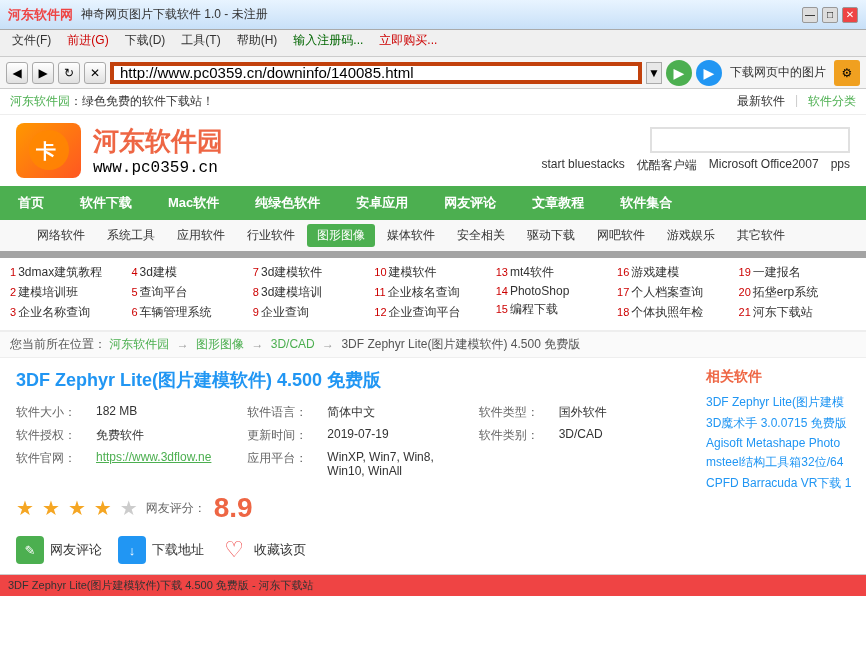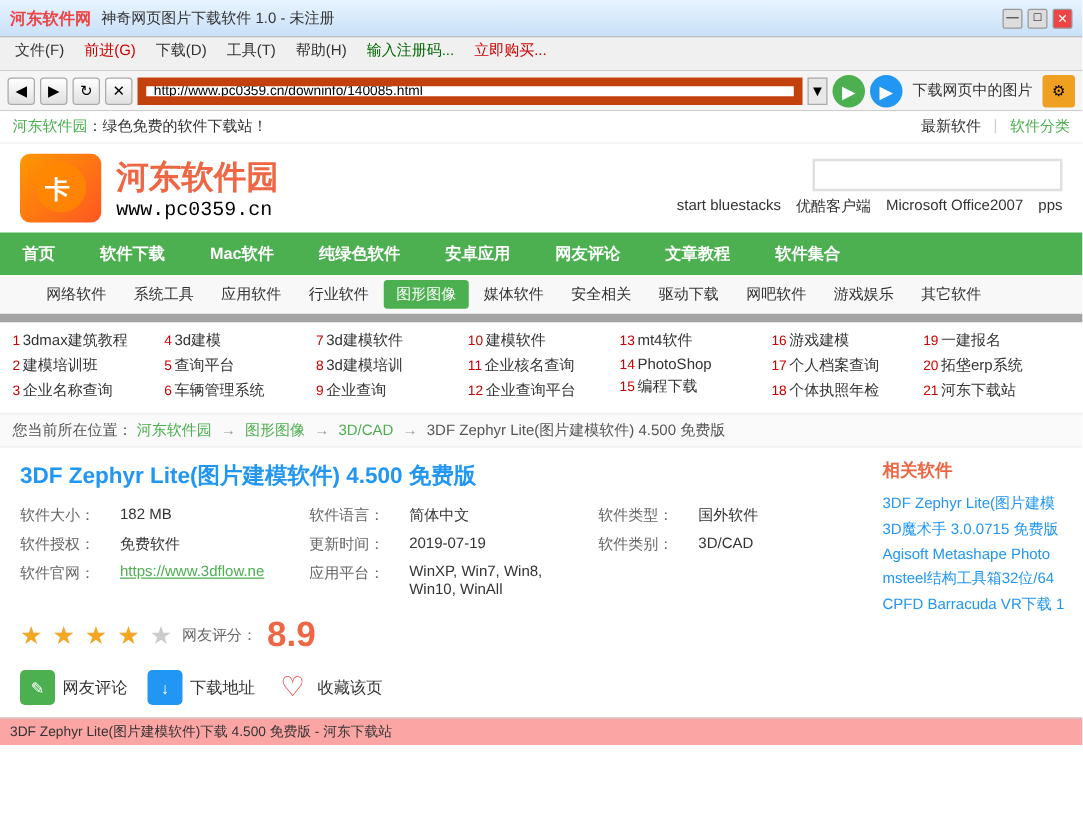--- a/index.html
+++ b/index.html
@@ -15,21 +15,21 @@
     
     .menubar { background: #f0f0f0; height: 27px; display: flex; align-items: flex-start; padding: 0 4px; border-bottom: 1px solid #ccc; }
     .menubar-item { padding: 2px 8px; font-size: 12px; color: #333; cursor: pointer; }
     .menubar-red { color: #cc0000; }
     .menubar-green { color: #006600; }
     .menubar-buy { color: #cc0000; cursor: pointer; }
 
     
     .toolbar { background: #f5f5f5; height: 32px; display: flex; align-items: center; padding: 0 6px; gap: 4px; border-bottom: 1px solid #ccc; }
     .nav-btn { width: 22px; height: 22px; border: 1px solid #aaa; border-radius: 3px; background: linear-gradient(to bottom, #fff, #e0e0e0); cursor: pointer; display: flex; align-items: center; justify-content: center; font-size: 12px; }
-    .url-bar { flex: 1; height: 22px; border: 7px solid #c2410c; padding: 0 6px; font-size: 11px; }
+    .url-bar { flex: 1; height: 22px; border: 4px solid #c2410c; padding: 0 6px; font-size: 15px; }
     .url-dropdown { width: 16px; height: 22px; border: 1px solid #aaa; background: #e8e8e8; cursor: pointer; display: flex; align-items: center; justify-content: center; }
     .download-label { font-size: 12px; color: #333; margin-left: 4px; }
     .gear-btn { width: 26px; height: 26px; background: #f0a020; border-radius: 3px; border: none; cursor: pointer; display: flex; align-items: center; justify-content: center; margin-left: 4px; }
 
     
     .site-header { background: #fff; padding: 4px 10px; display: flex; align-items: center; justify-content: space-between; border-bottom: 1px solid #eee; height: 26px; }
     .site-links { display: flex; gap: 10px; font-size: 12px; }
     .site-link { color: #333; cursor: pointer; }
     .site-link-green { color: #4caf50; cursor: pointer; }
     .site-divider { color: #ccc; }
@@ -89,21 +89,21 @@
     .action-icon { width: 28px; height: 28px; display: flex; align-items: center; justify-content: center; }
 
     
     .page-layout { display: flex; }
     .page-main { flex: 1; }
     .page-sidebar { width: 160px; padding: 10px 10px 10px 0; }
     .sidebar-title { color: #e64; font-size: 14px; font-weight: bold; margin-bottom: 8px; }
     .sidebar-link { font-size: 12px; color: #2196f3; cursor: pointer; margin-bottom: 4px; display: block; overflow: hidden; text-overflow: ellipsis; white-space: nowrap; }
 
     
-    .statusbar { background: #fca5a5; border-top: 1px solid #ccc; padding: 3px 8px; font-size: 11px; color: #333; height: 22px; display: flex; }
+    .statusbar { background: #ef4444; border-top: 1px solid #ccc; padding: 3px 8px; font-size: 11px; color: #333; height: 22px; display: flex; }
 
     
     .play-btn { width: 26px; height: 26px; border-radius: 50%; background: #4caf50; border: none; cursor: pointer; display: flex; align-items: center; justify-content: center; color: #fff; font-size: 14px; }
   </style>
 </head>
 <body>
 
 <div class="titlebar">
   <span class="titlebar-logo">河东软件网</span>
   <span class="titlebar-title">神奇网页图片下载软件 1.0 - 未注册</span>

